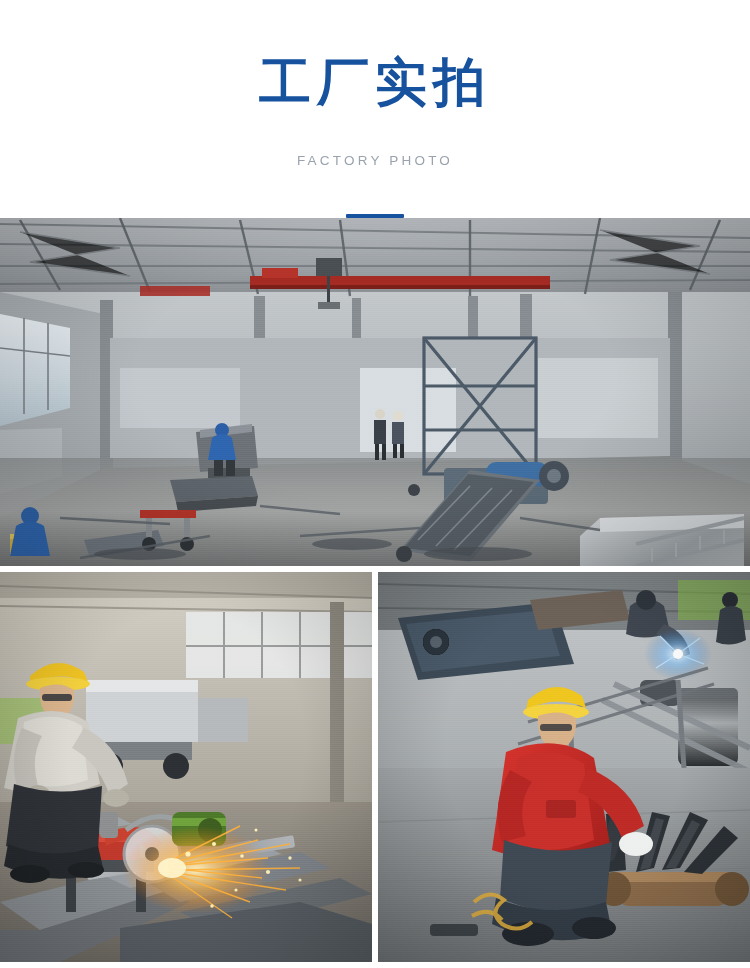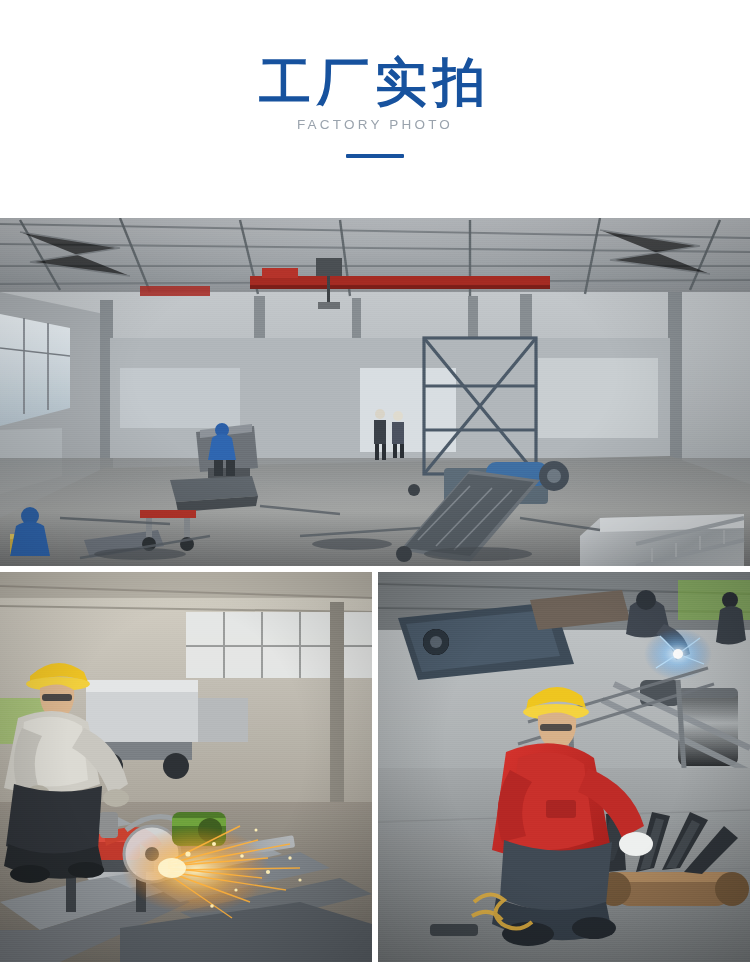--- a/index.html
+++ b/index.html
@@ -19,32 +19,33 @@
   
   .header {
     width: 750px;
     height: 218px;
     background: #ffffff;
     display: flex;
     flex-direction: column;
     align-items: center;
     justify-content: flex-start;
     padding-top: 54px;
+    gap: 24px;
   }
   .header-title {
     font-family: "DejaVu Sans", sans-serif;
     font-size: 52px;
     font-weight: bold;
     color: #17529e;
     letter-spacing: 6px;
     line-height: 1.1;
     text-align: center;
   }
   .header-sub {
-    margin-top: 6px;
+    margin-top: 18px;
     font-size: 13.5px;
     letter-spacing: 3.2px;
     color: #9aa3ad;
     text-align: center;
     font-weight: normal;
   }
   .header-rule {
     margin-top: 22px;
     width: 58px;
     height: 4px;

